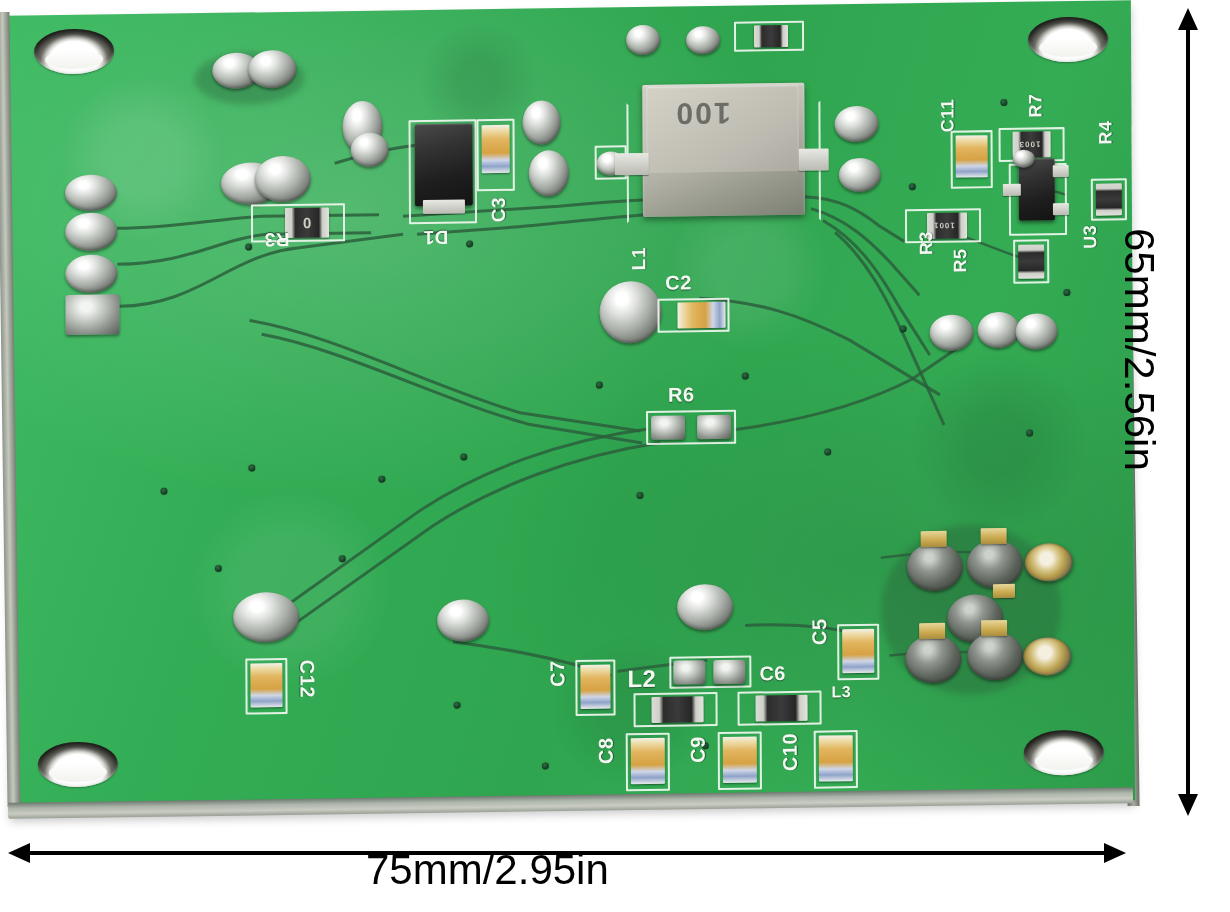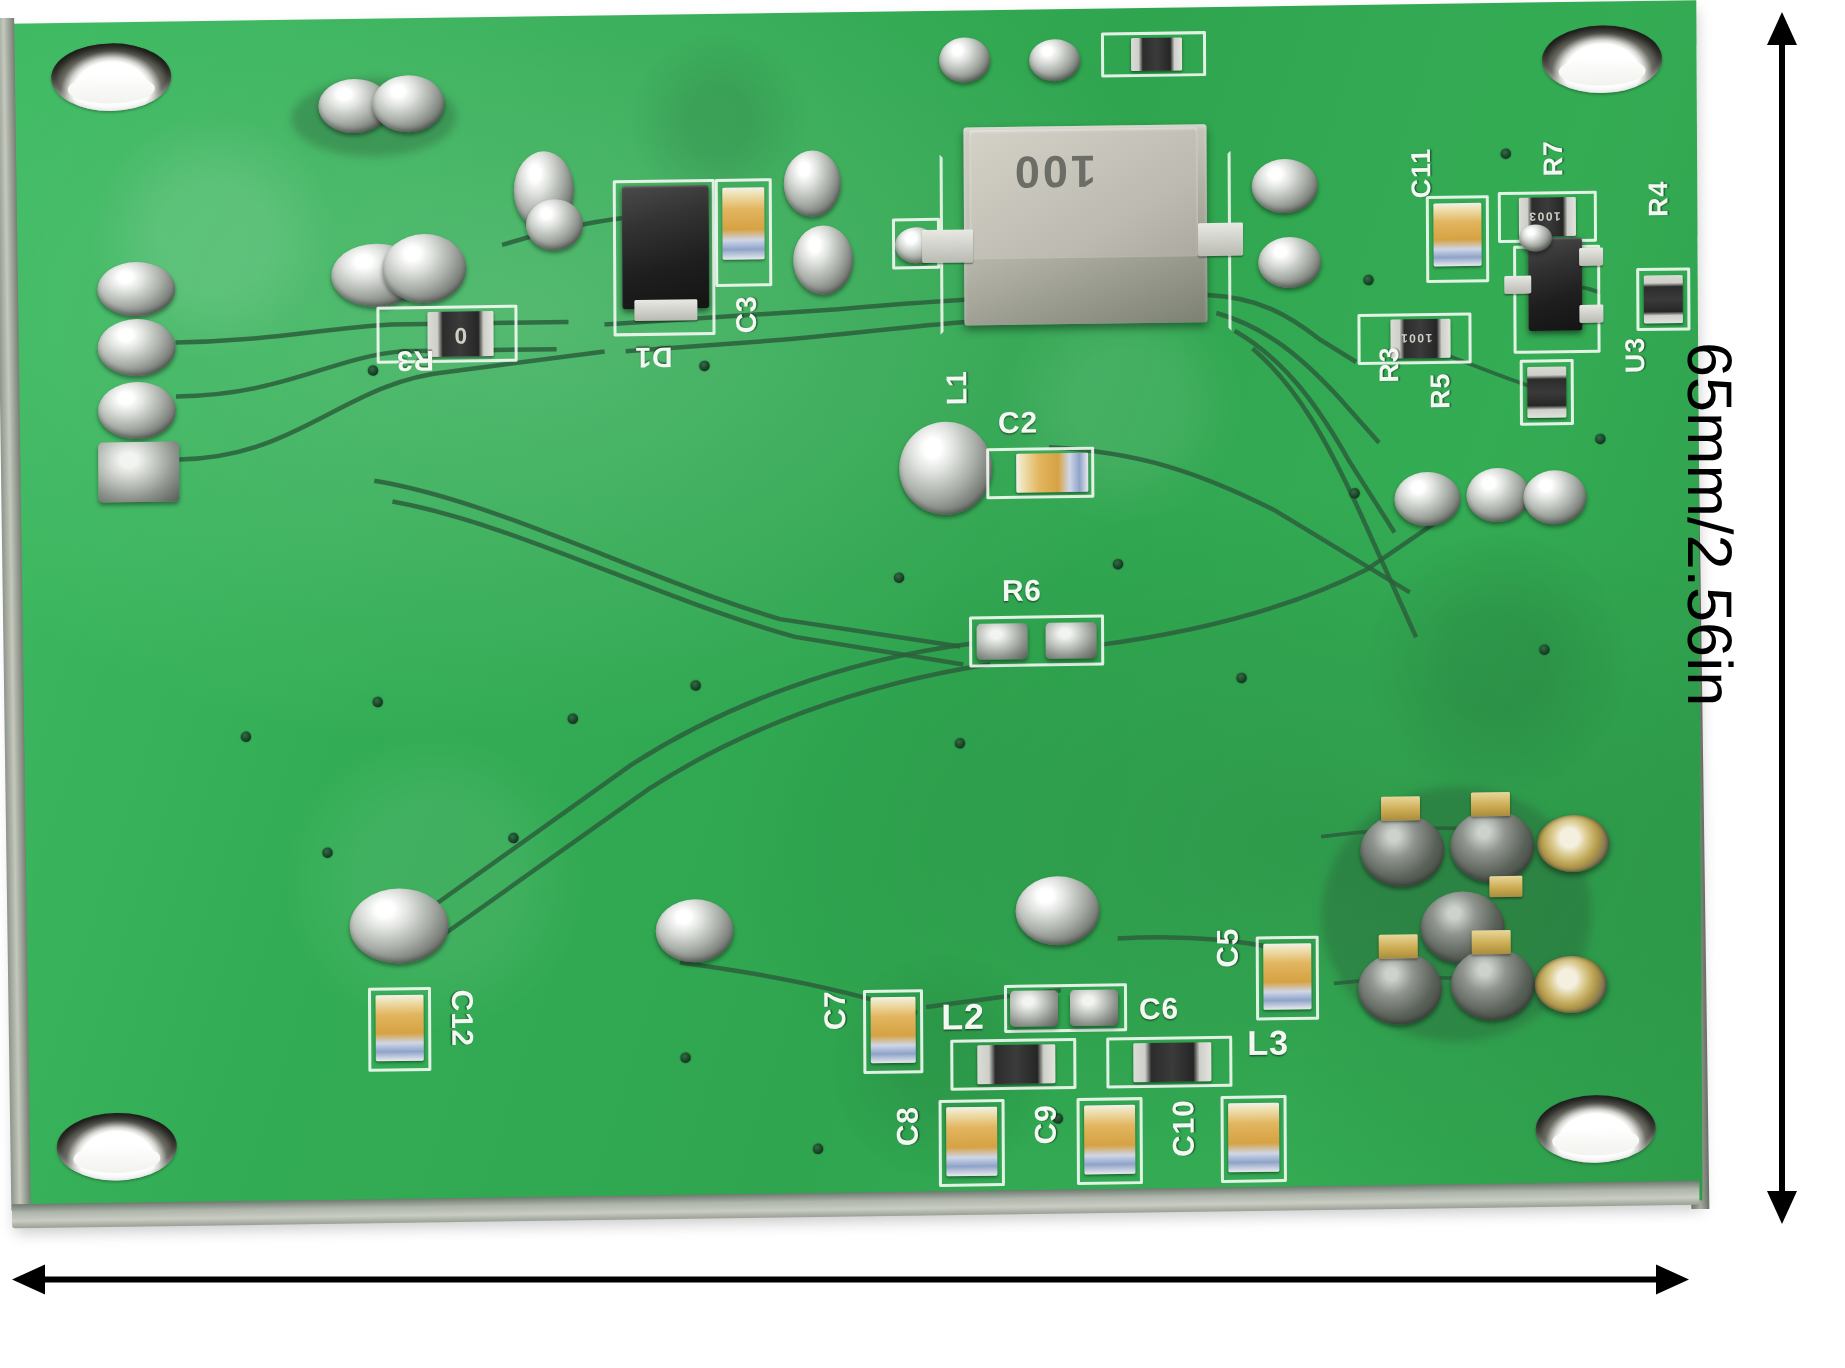--- a/index.html
+++ b/index.html
@@ -307,21 +307,21 @@
       <div class="pad-sq" style="left:672px;top:662px;width:32px;height:24px"></div>
       <div class="pad-sq" style="left:712px;top:662px;width:32px;height:24px"></div>
       <div class="ref" style="left:626px;top:668px;font-size:24px">L2</div>
 
       <div class="silk" style="left:632px;top:694px;width:84px;height:34px"></div>
       <div class="res-blk h" style="left:650px;top:698px;width:52px;height:26px"></div>
 
       <div class="ref" style="left:758px;top:666px;font-size:20px">C6</div>
       <div class="silk" style="left:736px;top:694px;width:84px;height:34px"></div>
       <div class="res-blk h" style="left:754px;top:698px;width:52px;height:26px"></div>
-      <div class="ref" style="left:830px;top:688px;font-size:23px">L3</div>
+      <div class="ref" style="left:830px;top:688px;font-size:16px">L3</div>
 
       <div class="silk" style="left:836px;top:628px;width:42px;height:56px"></div>
       <div class="cap-tan" style="left:841px;top:633px;width:32px;height:44px"></div>
       <div class="ref" style="left:808px;top:622px;font-size:20px;writing-mode:vertical-rl;transform:rotate(180deg)">C5</div>
 
       <div class="silk" style="left:624px;top:734px;width:44px;height:58px"></div>
       <div class="cap-tan" style="left:629px;top:739px;width:34px;height:46px"></div>
       <div class="ref" style="left:594px;top:738px;font-size:20px;writing-mode:vertical-rl;transform:rotate(180deg)">C8</div>
 
       <div class="silk" style="left:716px;top:734px;width:44px;height:58px"></div>
@@ -345,19 +345,20 @@
       <div class="blob dark" style="left:966px;top:638px;width:56px;height:48px"></div>
       <div class="gold-chip" style="left:980px;top:626px;width:26px;height:16px"></div>
       <div class="gold-hole" style="left:1022px;top:644px;width:48px;height:38px"></div>
 
     </div>
   </div>
 
   <div class="dim-line" style="left:26px;top:851px;width:1084px;height:4px"></div>
   <div class="arrowhead" style="left:8px;top:843px;border-top:10px solid transparent;border-bottom:10px solid transparent;border-right:22px solid #000"></div>
   <div class="arrowhead" style="left:1104px;top:843px;border-top:10px solid transparent;border-bottom:10px solid transparent;border-left:22px solid #000"></div>
+  <div class="dim-label" id="dim-h-label">75mm/2.95in</div>
 
   <div class="dim-line" style="left:1186px;top:30px;width:4px;height:770px"></div>
   <div class="arrowhead" style="left:1178px;top:8px;border-left:10px solid transparent;border-right:10px solid transparent;border-bottom:22px solid #000"></div>
   <div class="arrowhead" style="left:1178px;top:794px;border-left:10px solid transparent;border-right:10px solid transparent;border-top:22px solid #000"></div>
   <div class="dim-label" id="dim-v-label">65mm/2.56in</div>
 
 </div>
 
 </body></html>

